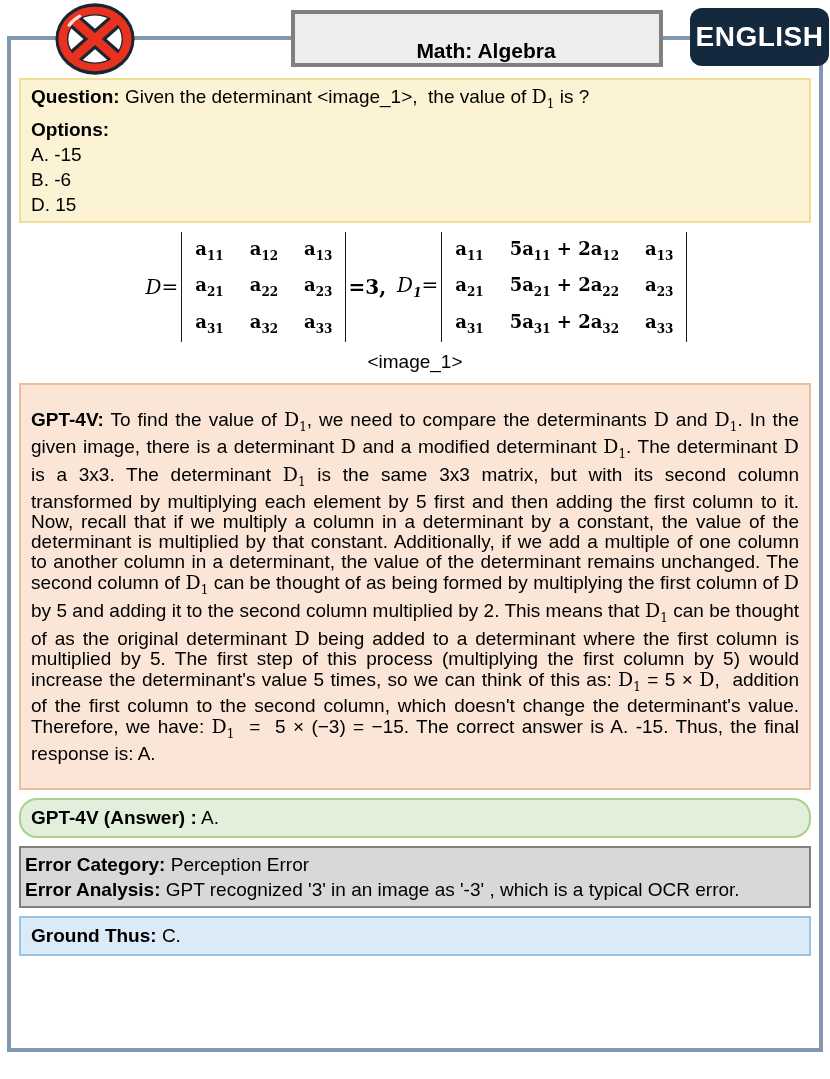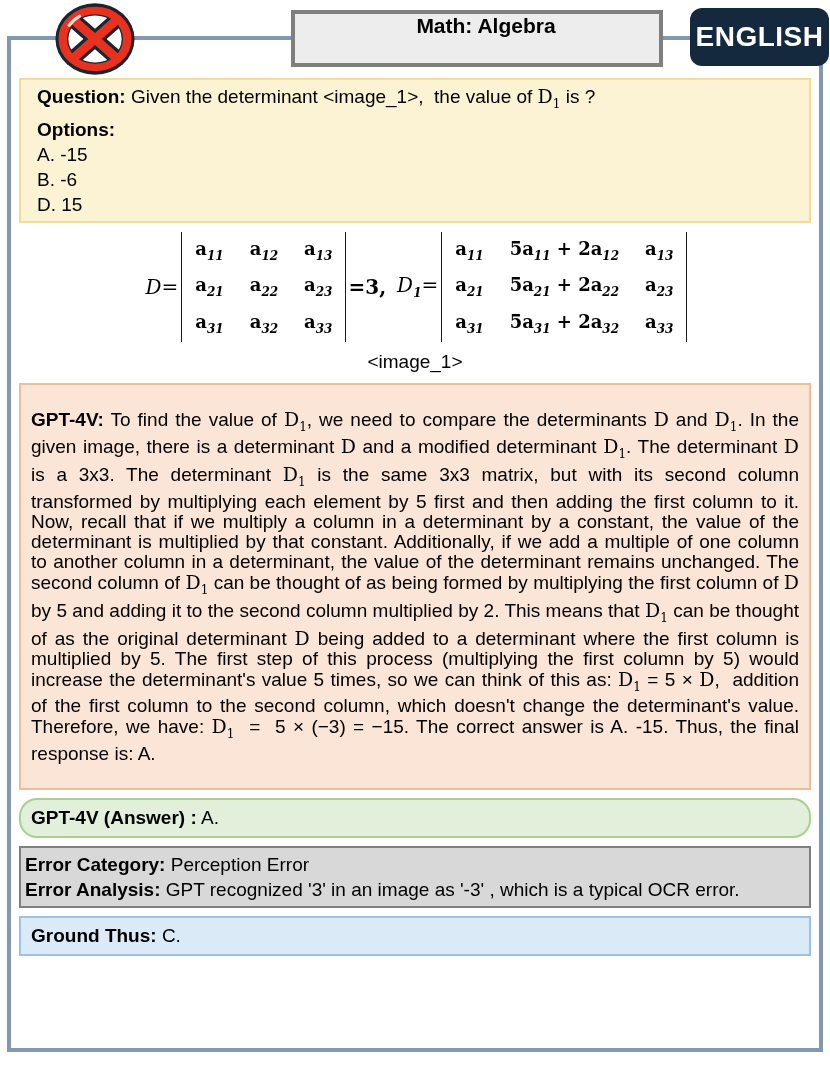--- a/index.html
+++ b/index.html
@@ -23,47 +23,47 @@
   
   .icon-wrap {
     position: absolute; left: 52px; top: 1px;
     width: 86px; height: 76px; z-index: 3;
   }
   .title-box {
     position: absolute; left: 291px; top: 10px;
     width: 372px; height: 57px; z-index: 3;
     background: var(--title_bg);
     border: 4px solid var(--title_border);
-    display: flex; align-items: flex-start; justify-content: center;
+    display: flex; align-items: flex-end; justify-content: center;
     font-size: 21px; font-weight: bold; padding-left: 18px;
   }
   .lang-badge {
     position: absolute; left: 690px; top: 8px;
     width: 139px; height: 58px; z-index: 3;
     background: var(--badge_bg);
     border-radius: 12px;
     display: flex; align-items: center; justify-content: center;
     color: #fff; font-size: 28px; font-weight: bold; letter-spacing: .5px;
   }
   .box { margin: 0 8px 8px 8px; border-style: solid; border-width: 2px; }
   .qbox {
     background: var(--question_bg); border-color: var(--question_border);
-    padding: 4px 16px; font-size: 19px; line-height: 25px;
+    padding: 4px 10px; font-size: 19px; line-height: 25px;
   }
   .figure { margin: 9px 0 10px; text-align: center; }
   .figrow { display: flex; justify-content: center; align-items: center; }
   .det {
     border-collapse: collapse;
     border-left: 1.6px solid #1a1a1a; border-right: 1.6px solid #1a1a1a;
   }
   .det td {
     font-family: "DejaVu Serif", serif; font-weight: bold;
     font-size: 18px; padding: 6px 13px; text-align: center; white-space: nowrap;
   }
-  .det sub, .figlabel sub { font-size: 12px; font-weight: 600; font-style: italic; }
+  .det sub, .figlabel sub { font-size: 12px; font-weight: 600; }
   .figlabel {
     font-family: "DejaVu Serif", serif; font-style: italic;
     font-size: 20px; margin: 0 3px;
   }
   .figval {
     font-family: "DejaVu Serif", serif; font-weight: bold;
     font-size: 20px; margin: 0 8px 0 2px;
   }
   .caption { margin-top: 9px; font-size: 19px; }
   .gptbox {

